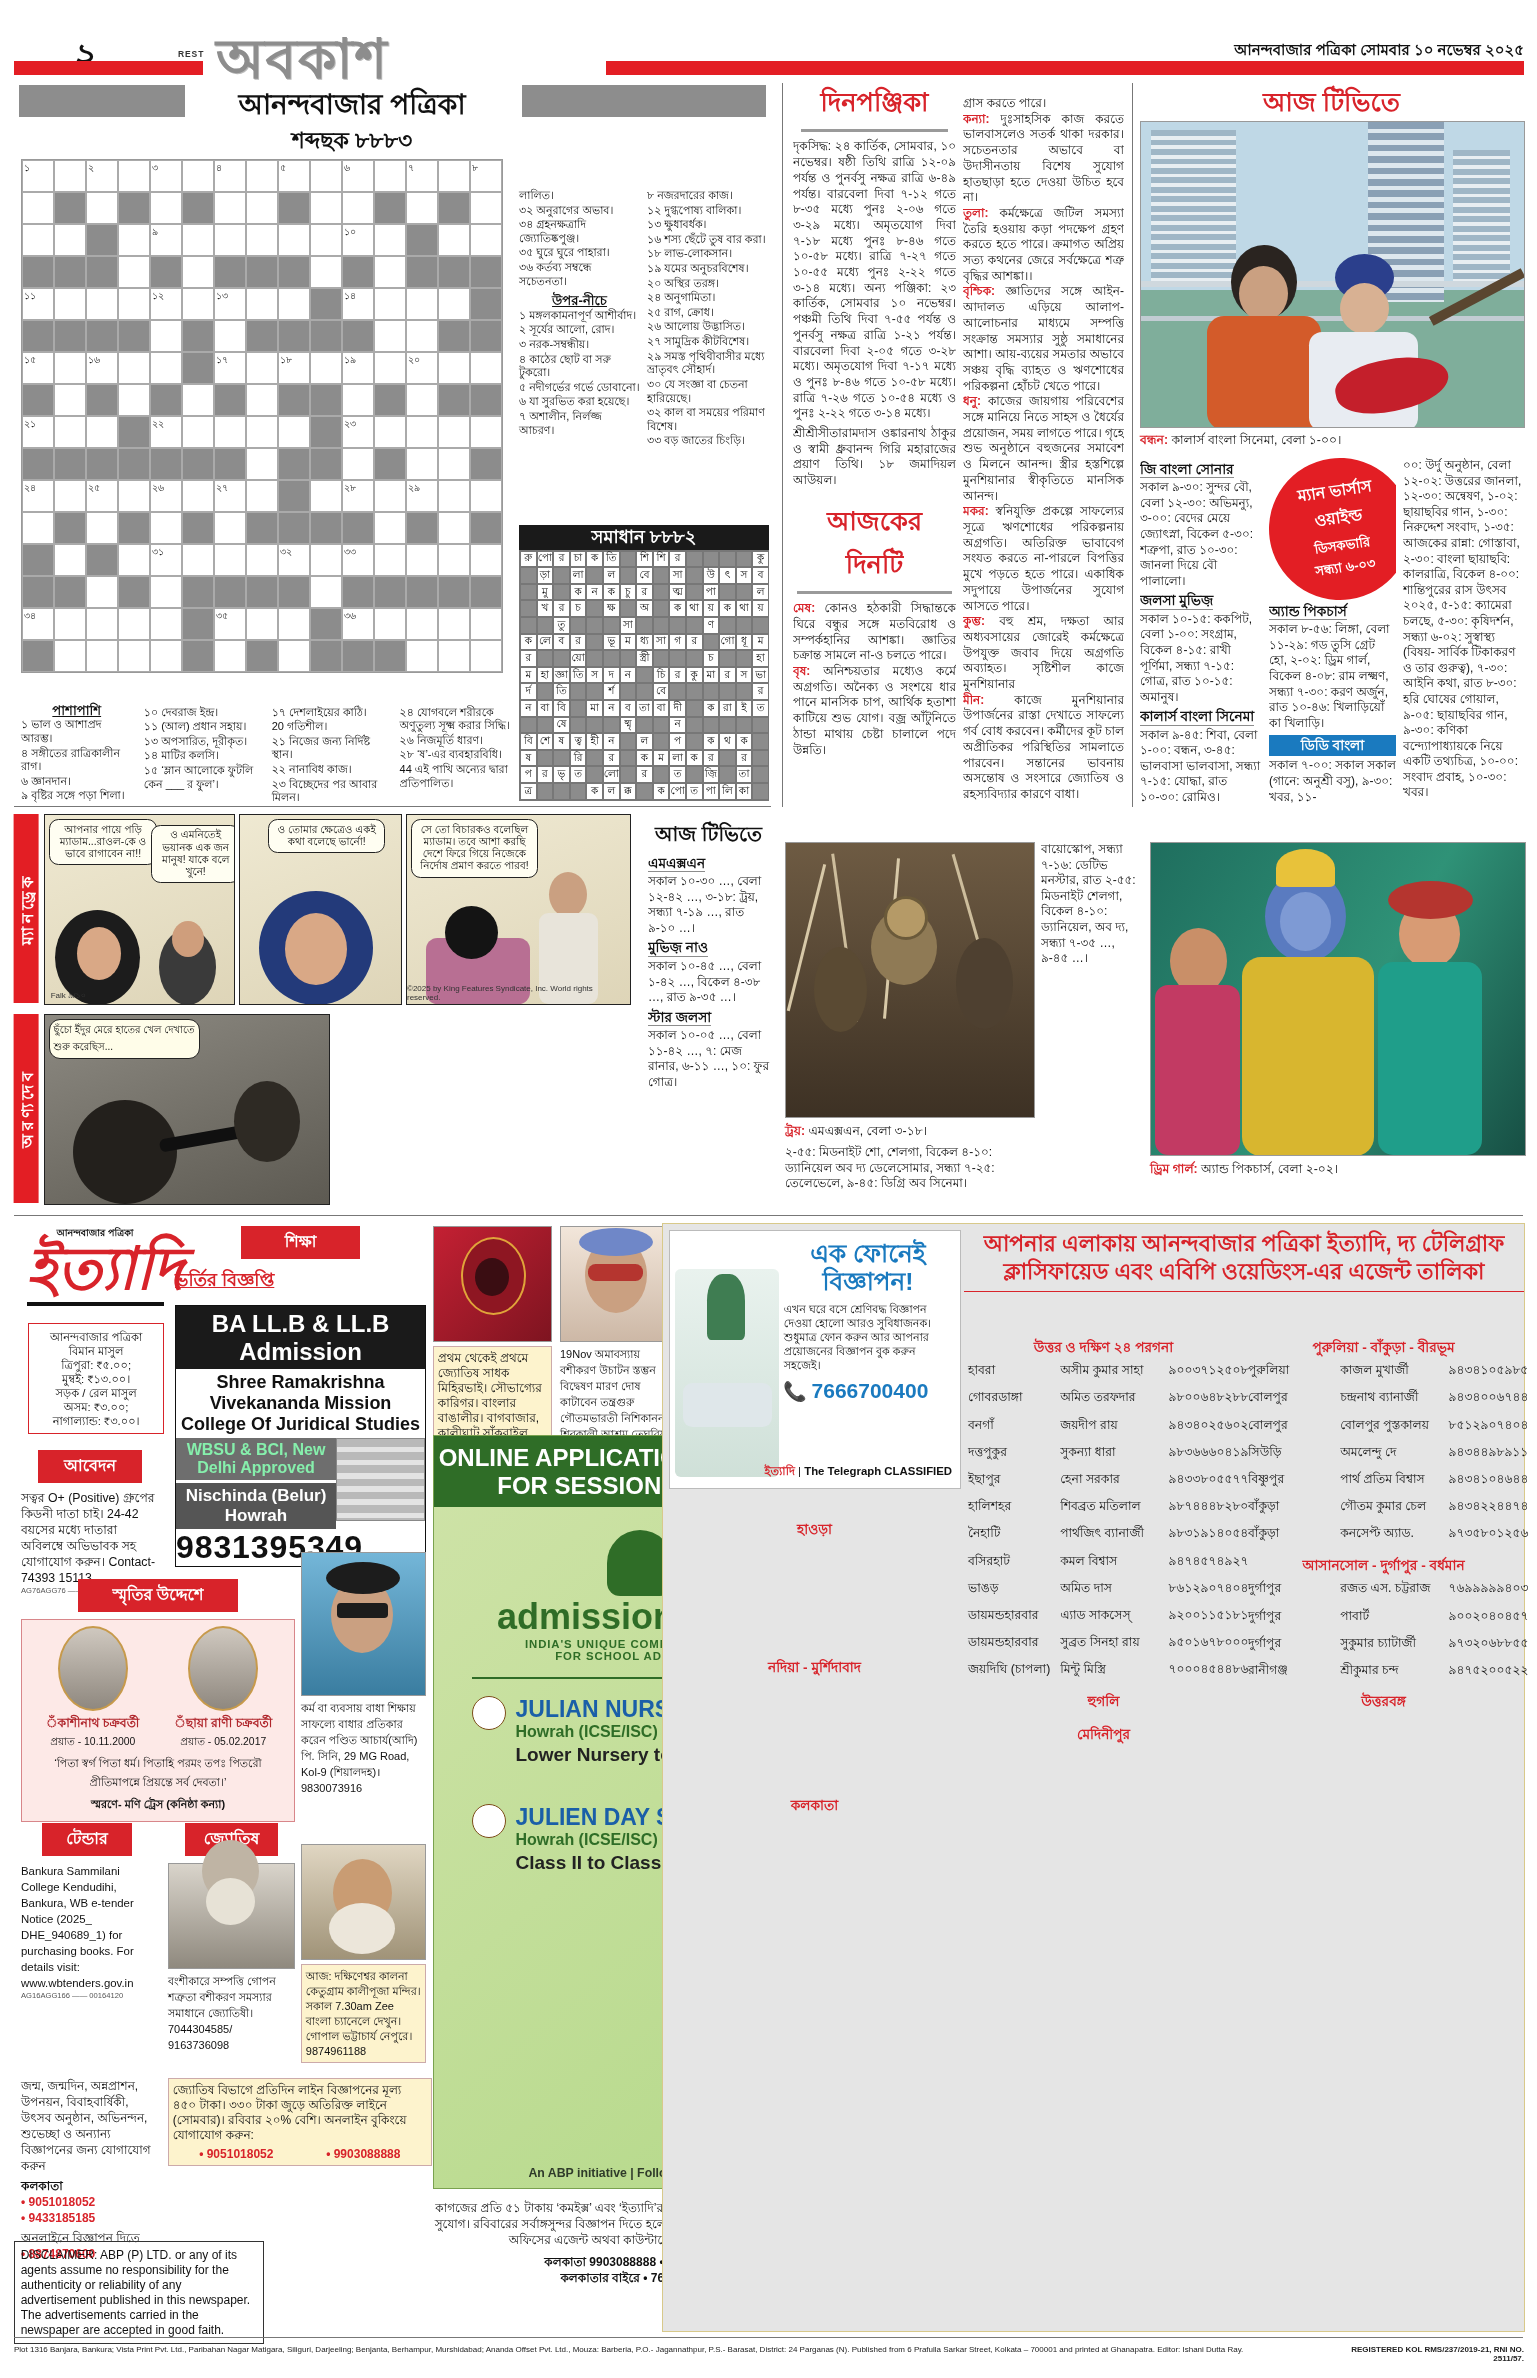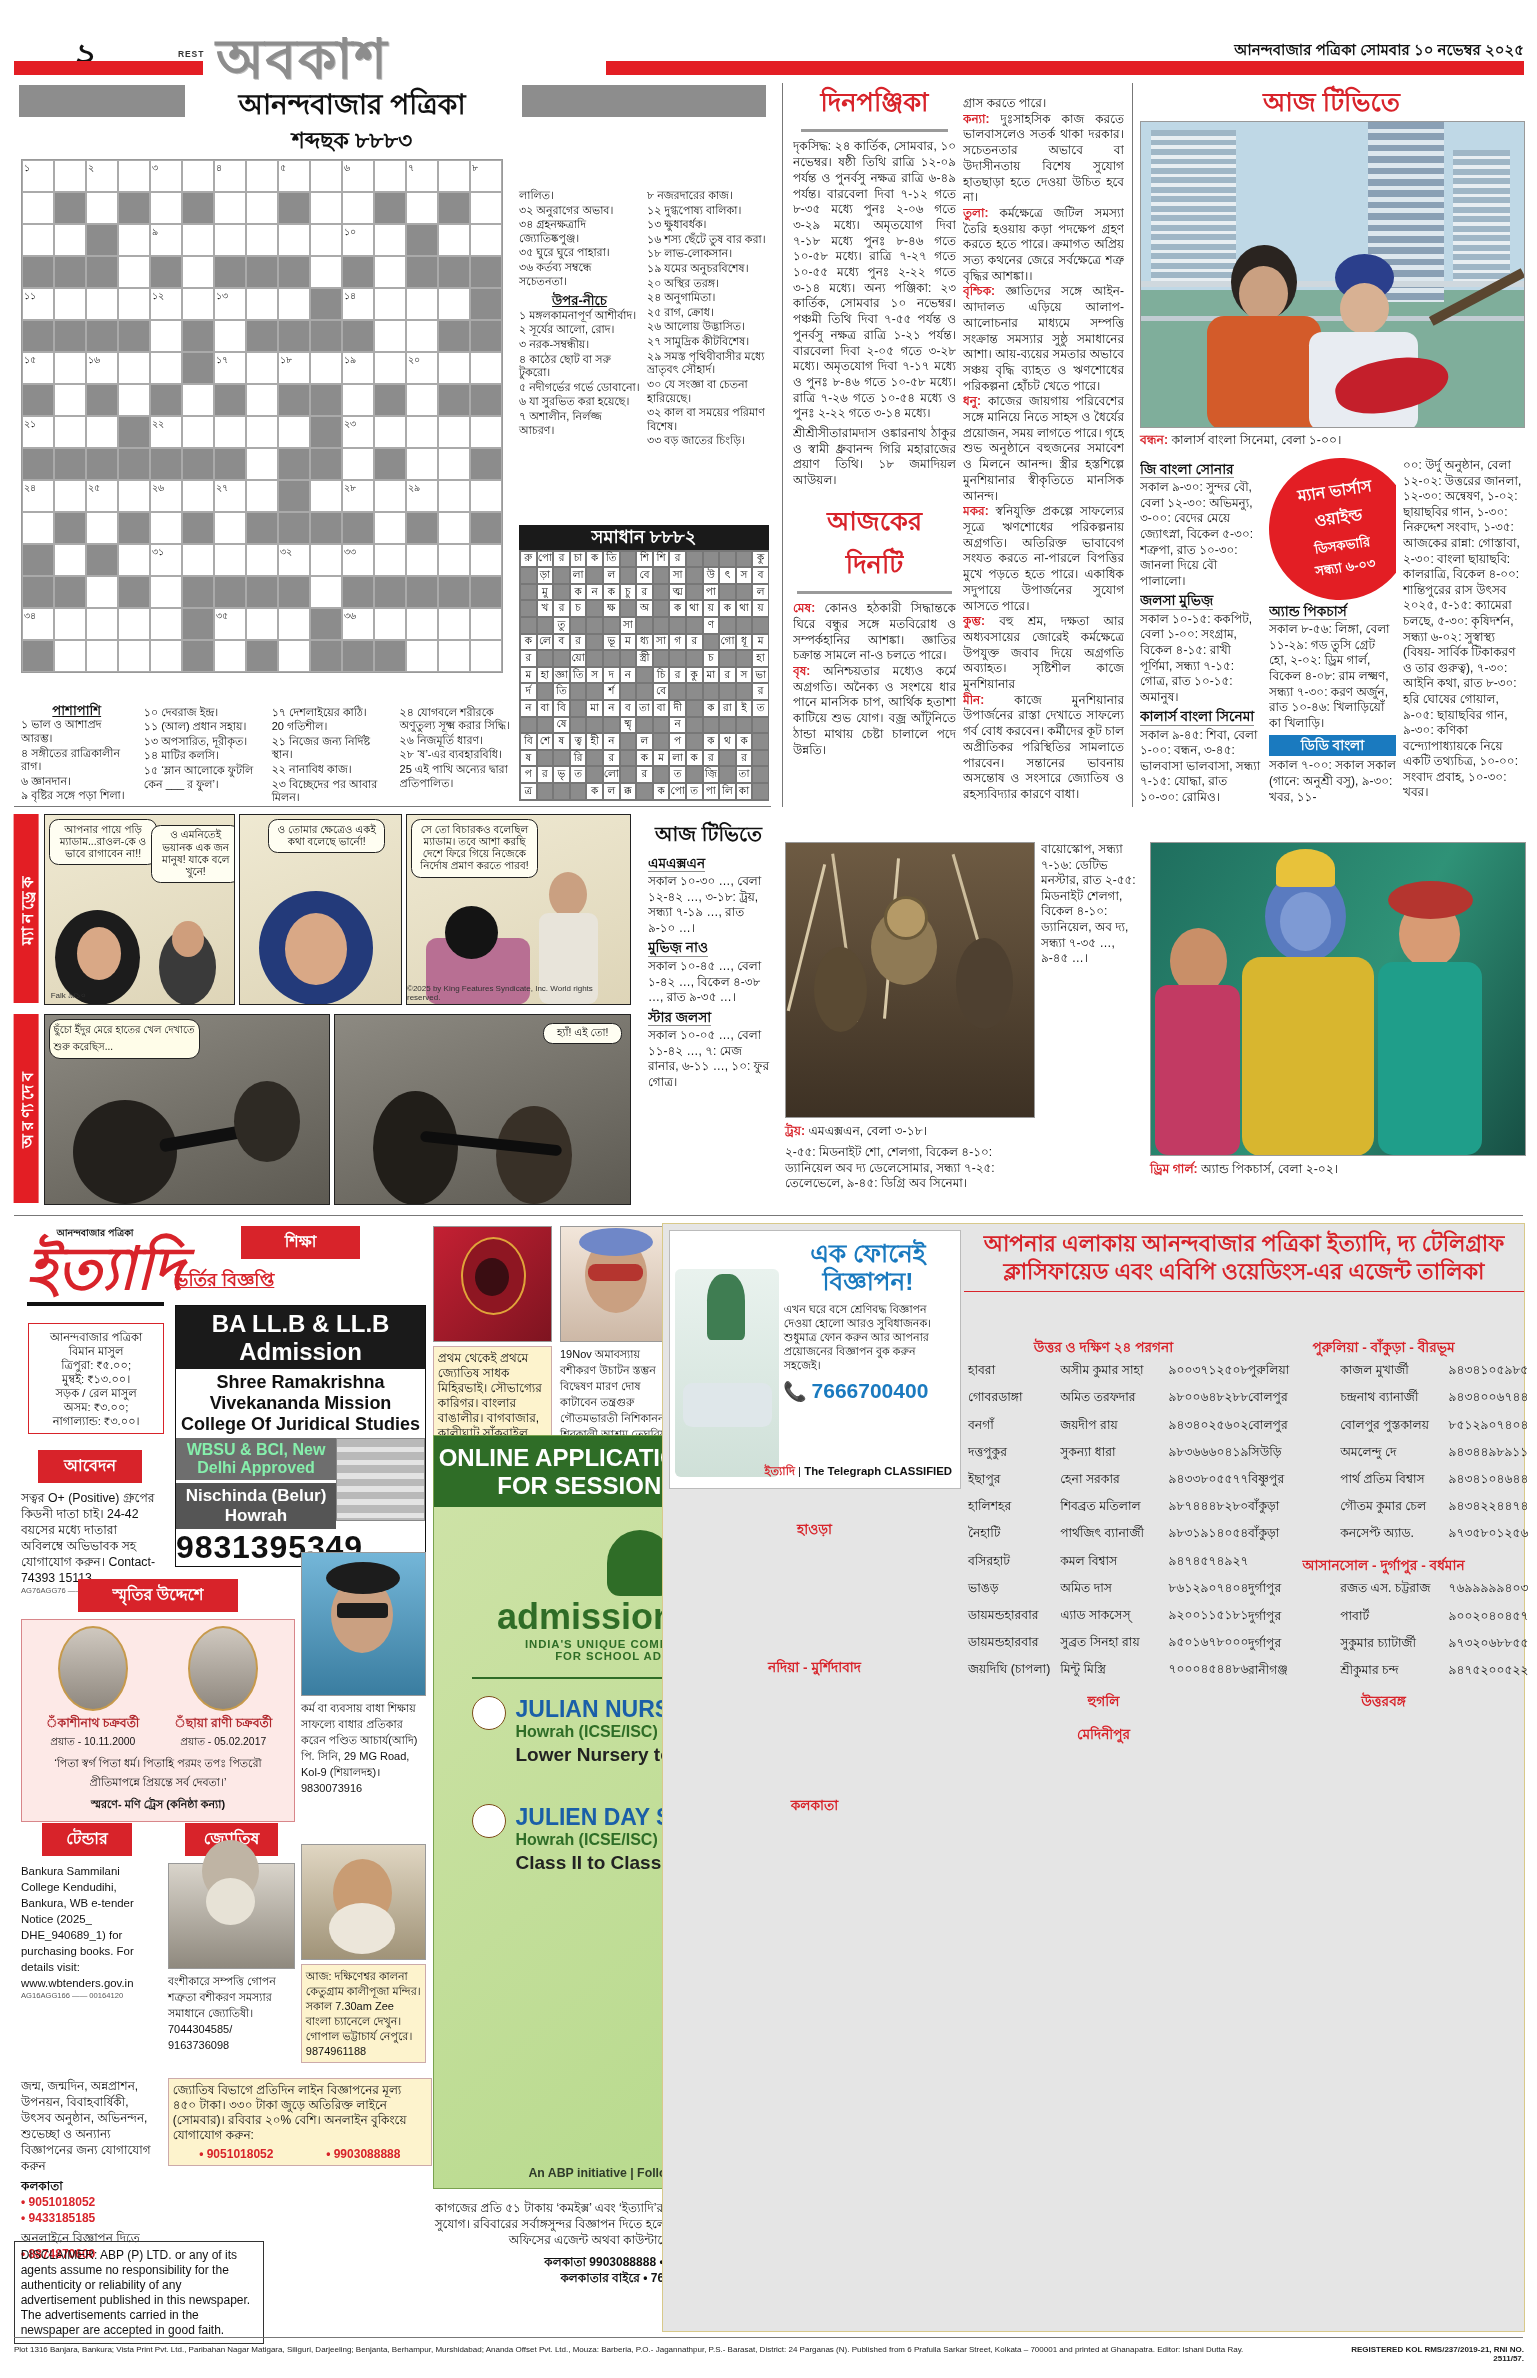--- a/index.html
+++ b/index.html
@@ -708,21 +708,21 @@
         <div>১৭ দেশলাইয়ের কাঠি।</div>
         <div>20 গতিশীল।</div>
         <div>২১ নিজের জন্য নির্দিষ্ট স্থান।</div>
         <div>২২ নানাবিধ কাজ।</div>
         <div>২৩ বিচ্ছেদের পর আবার মিলন।</div>
       </div>
     <div class="clues" style="width:114px;padding-top:7.6px;">
         <div>২৪ যোগবলে শরীরকে অণুতুল্য সূক্ষ্ম করার সিদ্ধি।</div>
         <div>২৬ নিজমূর্তি ধারণ।</div>
         <div>২৮ ‘ষ’-এর ব্যবহারবিধি।</div>
-        <div>25 এই পাখি অন্যের দ্বারা প্রতিপালিত।</div>
+        <div>44 এই পাখি অন্যের দ্বারা প্রতিপালিত।</div>
       </div>
   </div>
 </div>
 
 <div class="rule-v" style="left:782px;top:83px;height:724px;"></div>
 <div class="rule-v" style="left:1132px;top:83px;height:724px;"></div>
 
 <div class="abs" style="left:793px;top:83px;width:163px;height:727px;overflow:hidden;">
   <div class="sec-head" style="margin:0 7.6px 7.6px;">দিনপঞ্জিকা</div>
   <div class="alm">দৃকসিদ্ধ: ২৪ কার্তিক, সোমবার, ১০ নভেম্বর। ষষ্ঠী তিথি রাত্রি ১২-০৯ পর্যন্ত ও পুনর্বসু নক্ষত্র রাত্রি ৬-৪৯ পর্যন্ত। বারবেলা দিবা ৭-১২ গতে ৮-৩৫ মধ্যে পুনঃ ২-০৬ গতে ৩-২৯ মধ্যে। অমৃতযোগ দিবা ৭-১৮ মধ্যে পুনঃ ৮-৪৬ গতে ১০-৫৮ মধ্যে। রাত্রি ৭-২৭ গতে ১০-৫৫ মধ্যে পুনঃ ২-২২ গতে ৩-১৪ মধ্যে। অন্য পঞ্জিকা: ২৩ কার্তিক, সোমবার ১০ নভেম্বর। পঞ্চমী তিথি দিবা ৭-৫৫ পর্যন্ত ও পুনর্বসু নক্ষত্র রাত্রি ১-২১ পর্যন্ত। বারবেলা দিবা ২-০৫ গতে ৩-২৮ মধ্যে। অমৃতযোগ দিবা ৭-১৭ মধ্যে ও পুনঃ ৮-৪৬ গতে ১০-৫৮ মধ্যে। রাত্রি ৭-২৬ গতে ১০-৫৪ মধ্যে ও পুনঃ ২-২২ গতে ৩-১৪ মধ্যে।</div>
@@ -823,26 +823,20 @@
 </div>
 
 <div class="abs" style="left:14px;top:1014px;width:615px;height:189px;">
   <div class="strip-label" style="left:0;top:0;height:189px;">অরণ্যদেব</div>
   <div class="panel dark" style="left:30px;top:0;width:284px;height:189px;">
     <div class="capbox" style="left:3.8px;top:3.8px;width:142px;border-radius:11px;">ছুঁচো ইঁদুর মেরে হাতের খেল দেখাতে শুরু করেছিস...</div>
     <div class="blob" style="left:28px;top:85px;width:104px;height:104px;background:#23201c;"></div>
     <div class="abs" style="left:114px;top:114px;width:123px;height:13.2px;background:#101010;transform:rotate(-10deg);border-radius:5.7px;"></div>
     <div class="blob" style="left:189px;top:66px;width:66px;height:81px;background:#2e2a24;"></div>
   </div>
-  <div class="panel dark" style="left:320px;top:0;width:295px;height:189px;">
-    <div class="bubble" style="right:7.6px;top:7.6px;width:66px;">হ্যাঁ! এই তো!</div>
-    <div class="blob" style="left:38px;top:76px;width:85px;height:114px;background:#211e19;"></div>
-    <div class="blob" style="left:161px;top:91px;width:76px;height:98px;background:#383027;"></div>
-    <div class="abs" style="left:85px;top:123px;width:142px;height:11.4px;background:#0d0d0d;transform:rotate(6deg);border-radius:5.7px;"></div>
-  </div>
 </div>
 
 <div class="abs blackhead" style="left:655px;top:819px;">আজ টিভিতে</div>
 <div class="abs tvcol" style="left:648px;top:852px;width:125px;height:352px;overflow:hidden;">
   <div>
       <div><span class="ch">এমএক্সএন</span><div>সকাল ১০-৩০ …, বেলা ১২-৪২ …, ৩-১৮: ট্রয়, সন্ধ্যা ৭-১৯ …, রাত ৯-১০ …।</div></div>
       <div><span class="ch">মুভিজ় নাও</span><div>সকাল ১০-৪৫ …, বেলা ১-৪২ …, বিকেল ৪-৩৮ …, রাত ৯-৩৫ …।</div></div>
       <div><span class="ch">স্টার জলসা</span><div>সকাল ১০-০৫ …, বেলা ১১-৪২ …, ৭: মেজ রানার, ৬-১১ …, ১০: ফুর গোত্র।</div></div>
     </div>
 </div>

